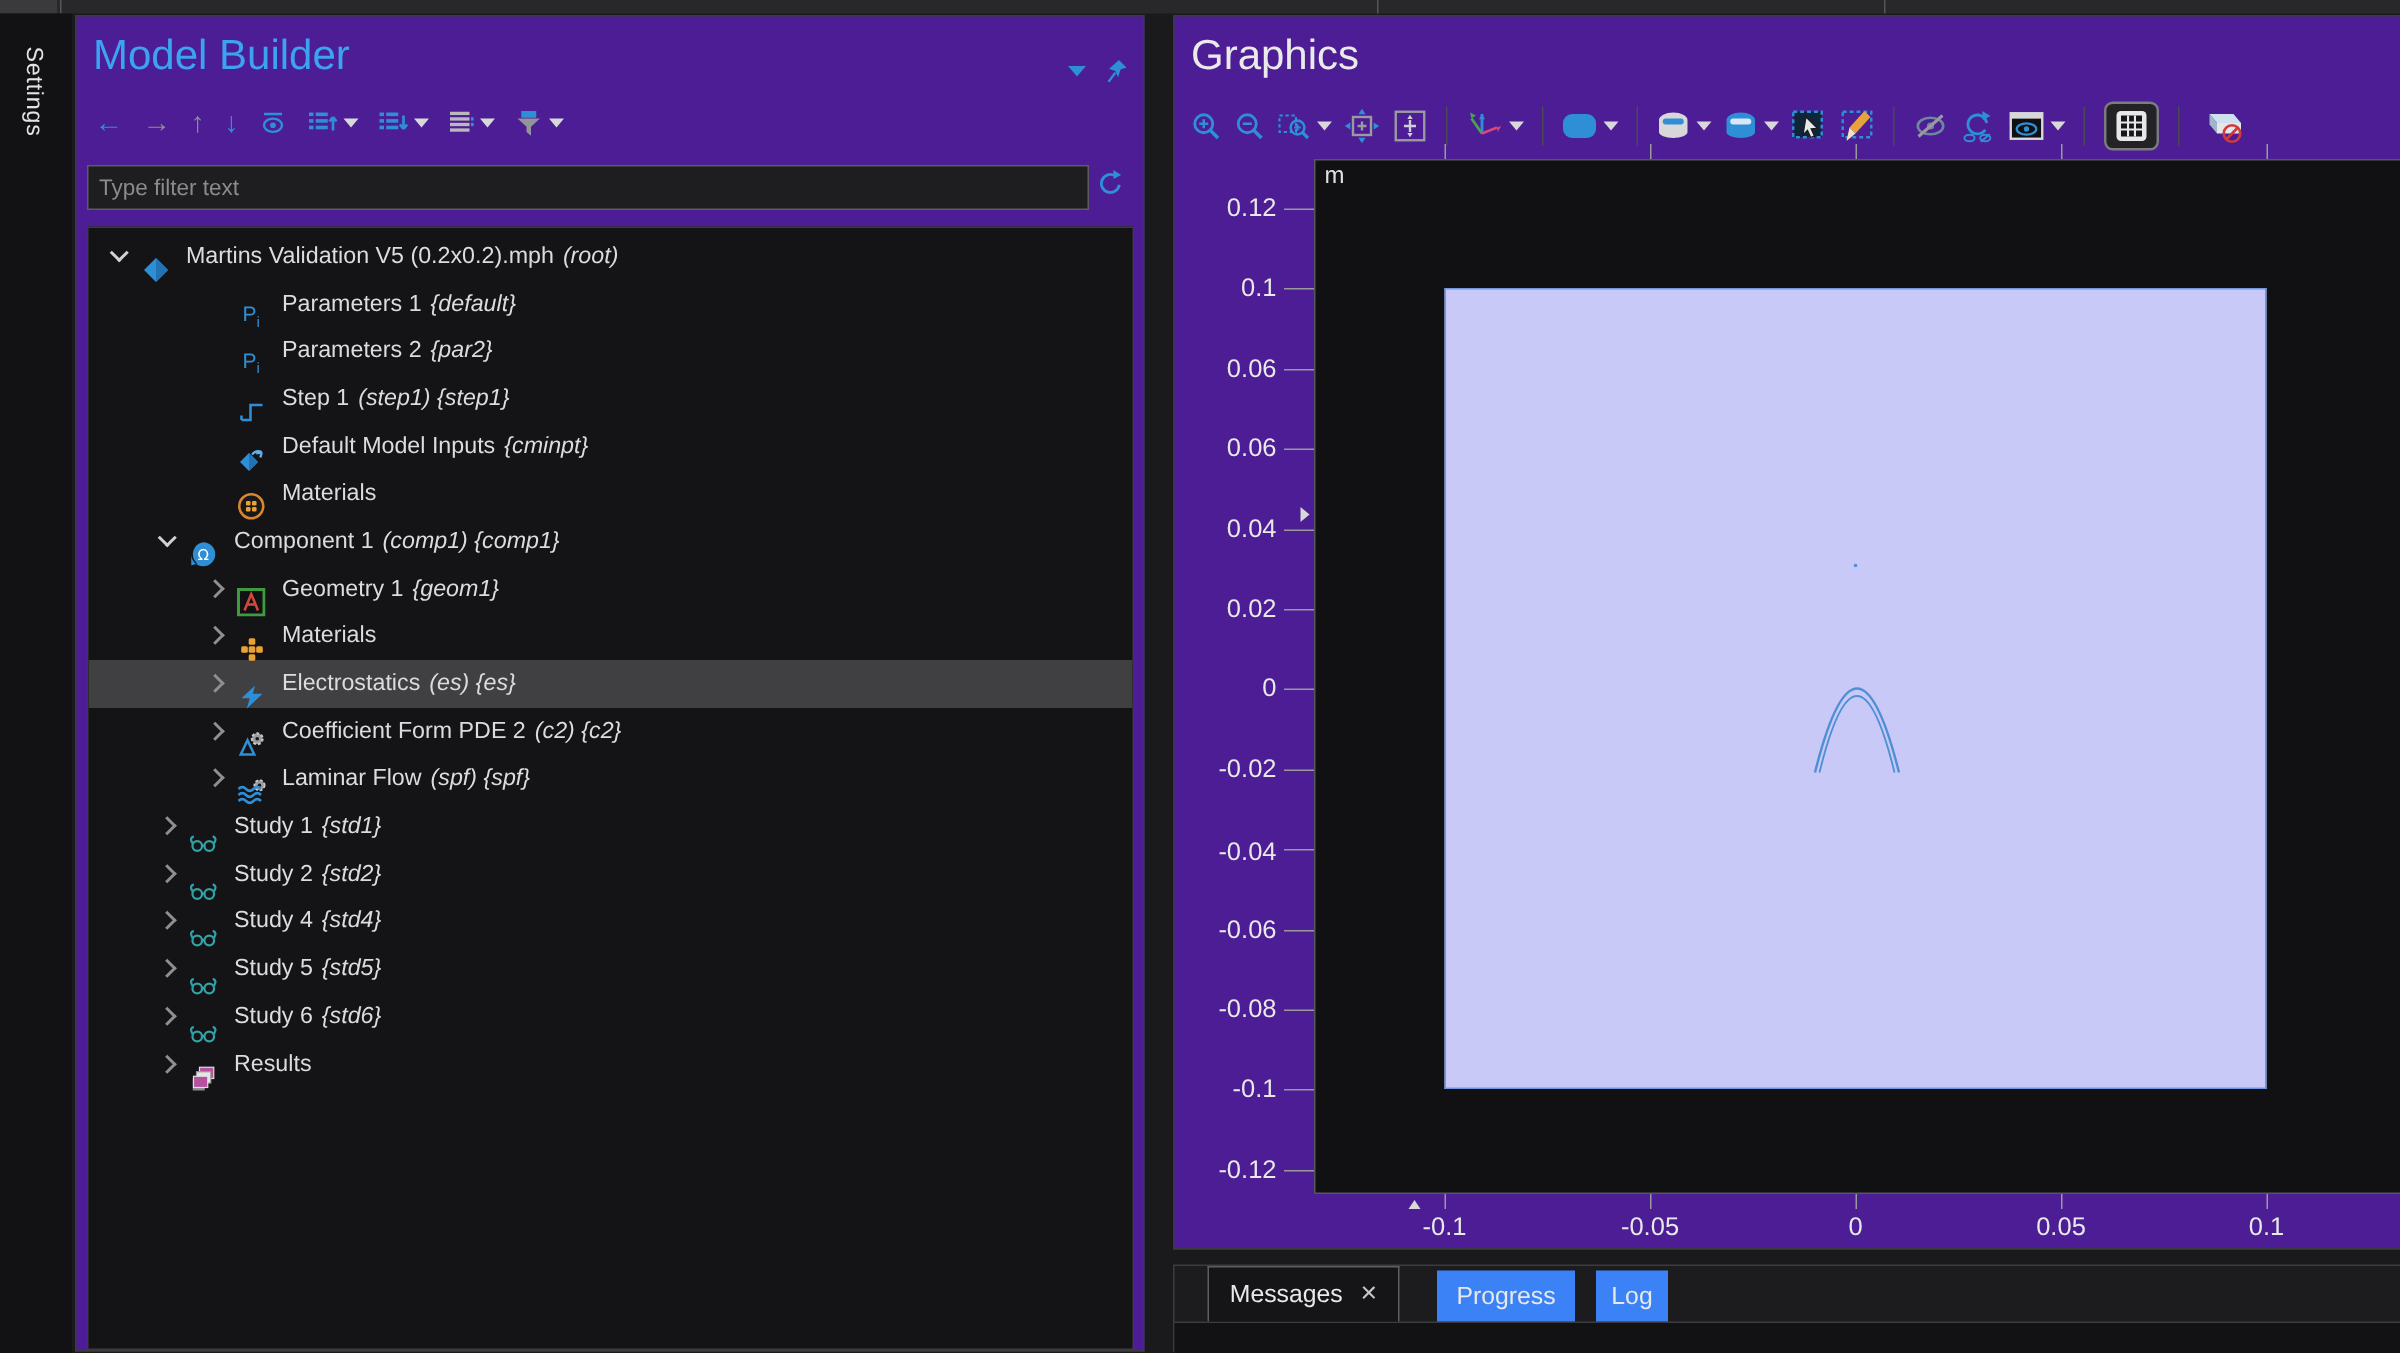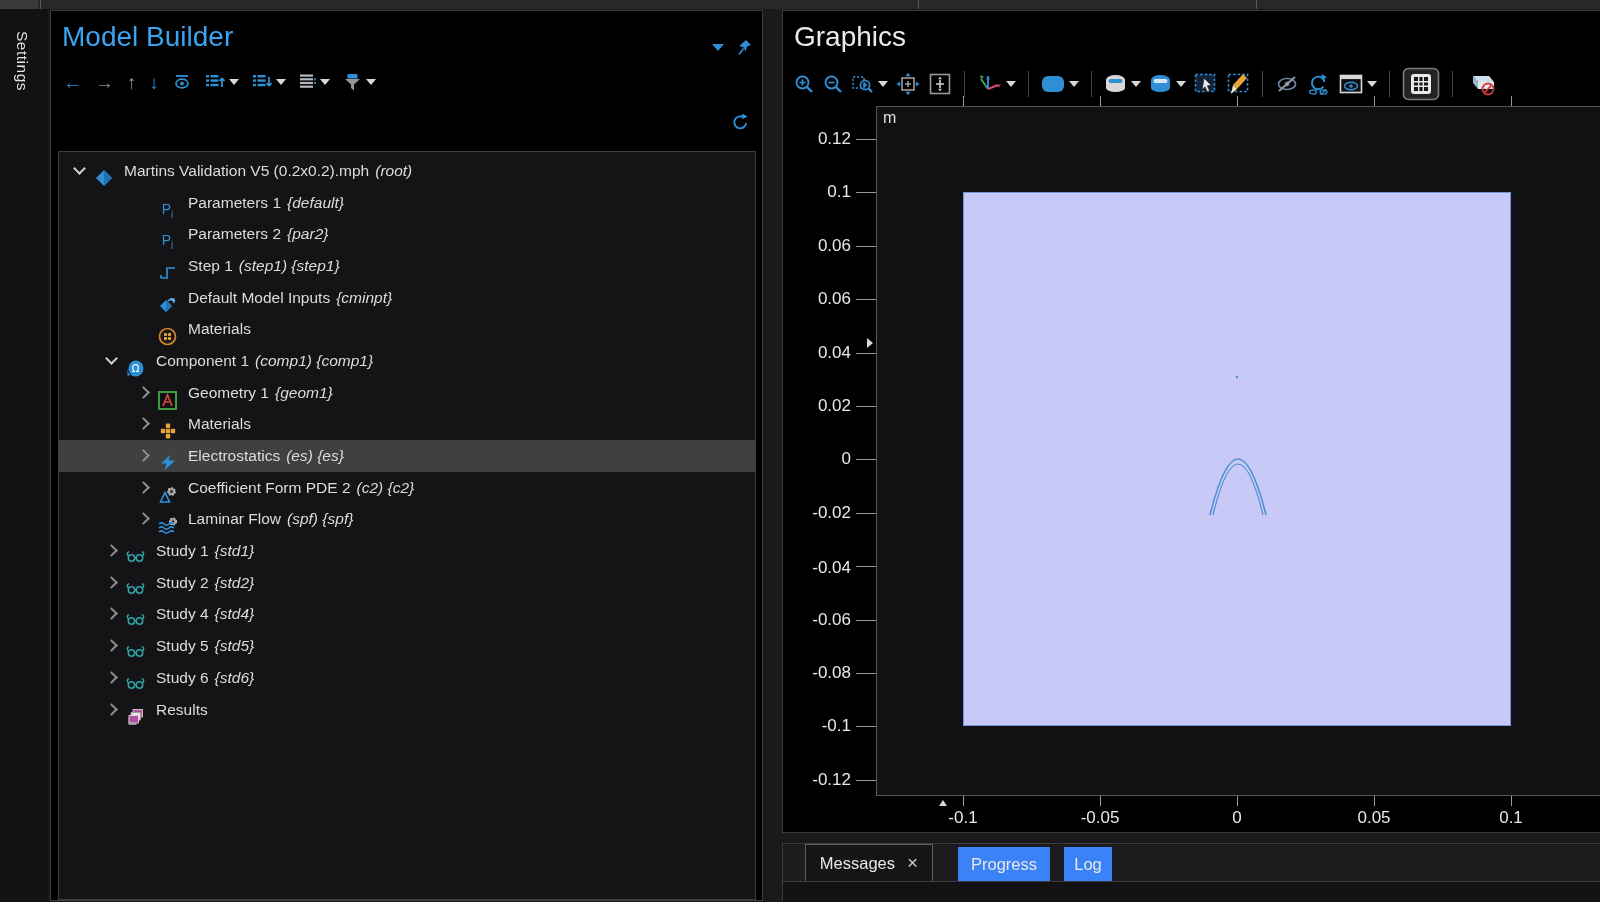--- a/index.html
+++ b/index.html
@@ -8,21 +8,21 @@
         -webkit-font-smoothing:antialiased;color:#dcdcdc;}
   
   .top-strip{position:absolute;left:0;top:0;width:1600px;height:9px;background:#28282a;}
   .top-strip .seg{position:absolute;top:0;height:9px;background:#3a3a3d;}
   .top-strip .vline{position:absolute;top:0;width:1px;height:9px;background:#55555a;}
   
   .rail{position:absolute;left:0;top:9px;width:48px;height:893px;background:#121214;}
   .rail .vtab{position:absolute;left:13px;top:22px;writing-mode:vertical-rl;
               font-size:15.5px;color:#e3e3e3;letter-spacing:.5px;}
   
-  .panel{position:absolute;background:#000000;border:1px solid #3c3c3f;box-sizing:border-box;}
+  .panel{position:absolute;background:#4c1d95;border:1px solid #3c3c3f;box-sizing:border-box;}
   .ptitle{position:absolute;left:11px;top:10px;font-size:28px;font-weight:400;}
   
   .mb{left:50px;top:10px;width:713px;height:891px;}
   .mb .ptitle{color:#3ba3ef;}
   .mb-hicons{position:absolute;right:10px;top:28px;display:flex;gap:12px;align-items:center;}
   .tri-down{width:0;height:0;border-left:6px solid transparent;border-right:6px solid transparent;
             border-top:7px solid #2f8fd6;}
   .tri-down.sm{border-left-width:5px;border-right-width:5px;border-top:6px solid #d8d8d8;}
   .mb-toolbar{position:absolute;left:12px;top:56px;height:30px;display:flex;align-items:center;gap:13px;}
   .tbtn{display:flex;align-items:center;gap:4px;cursor:default;}
@@ -39,21 +39,21 @@
         padding-top:3px;overflow:hidden;}
   .trow{height:31.7px;display:flex;align-items:center;font-size:15.5px;color:#dcdcdc;white-space:nowrap;}
   .trow.sel{background:#404042;}
   .tind{display:inline-block;height:1px;}
   .i0{width:10px;}.i1{width:42px;}.i2{width:74px;}
   .chev{width:22px;height:20px;position:relative;flex:none;}
   .chev::before{content:"";position:absolute;width:7px;height:7px;top:5px;left:6px;
         border-right:2px solid #8f8f92;border-bottom:2px solid #8f8f92;transform:rotate(-45deg);}
   .chev.exp::before{border-color:#d2d2d2;transform:rotate(45deg);top:3px;}
   .chev.none::before{display:none;}
-  .ticon{width:21px;height:20px;margin:16px 10px 0 2px;display:flex;align-items:flex-start;justify-content:center;flex:none;}
+  .ticon{width:21px;height:20px;margin:16px 10px 0 2px;display:flex;align-items:flex-end;justify-content:center;flex:none;}
   .tag{font-style:italic;margin-left:6px;}
   .pi-glyph{color:#2f8fd6;font-size:14px;}
   .pi-glyph sub{font-size:10px;}
   
   .gfx{left:782px;top:10px;width:830px;height:823px;overflow:visible;}
   .gfx .ptitle{color:#eaeaea;}
   .gfx-toolbar{position:absolute;left:11px;top:56px;height:34px;display:flex;align-items:center;gap:8px;}
   .gsep{width:1px;height:26px;background:#4a4a4e;margin:0 4px;}
   .plot-frame{position:absolute;left:93px;top:95px;width:745px;height:690px;
        border:1px solid #56585c;background:#111113;box-sizing:border-box;}
@@ -165,20 +165,23 @@
     </span>
     <span class="tbtn">
       <svg width="19" height="19" viewBox="0 0 19 19">
             <rect x="4.5" y="1" width="10" height="4.5" fill="#2f8fd6"></rect>
             <path d="M2,6 H17 L11,11.5 V17.5 L8,15 V11.5 Z" fill="#93939a"></path>
           </svg>
       <span class="tri-down sm"></span>
     </span>
   </div>
 
+  <div class="mb-filter">
+    <input type="text" value="" placeholder="Type filter text" style="">
+  </div>
   <span class="mb-refresh">
     <svg width="21" height="21" viewBox="0 0 21 21">
           <path d="M16.2,11.2 A6,6 0 1 1 13.4,5.2" fill="none" stroke="#2f8fd6" stroke-width="1.9"></path>
           <path d="M12.2,1.4 L17.4,4.6 L12.4,7.3 Z" fill="#2f8fd6"></path>
         </svg>
   </span>
 
   <div class="tree">
 
     <div class="trow">

